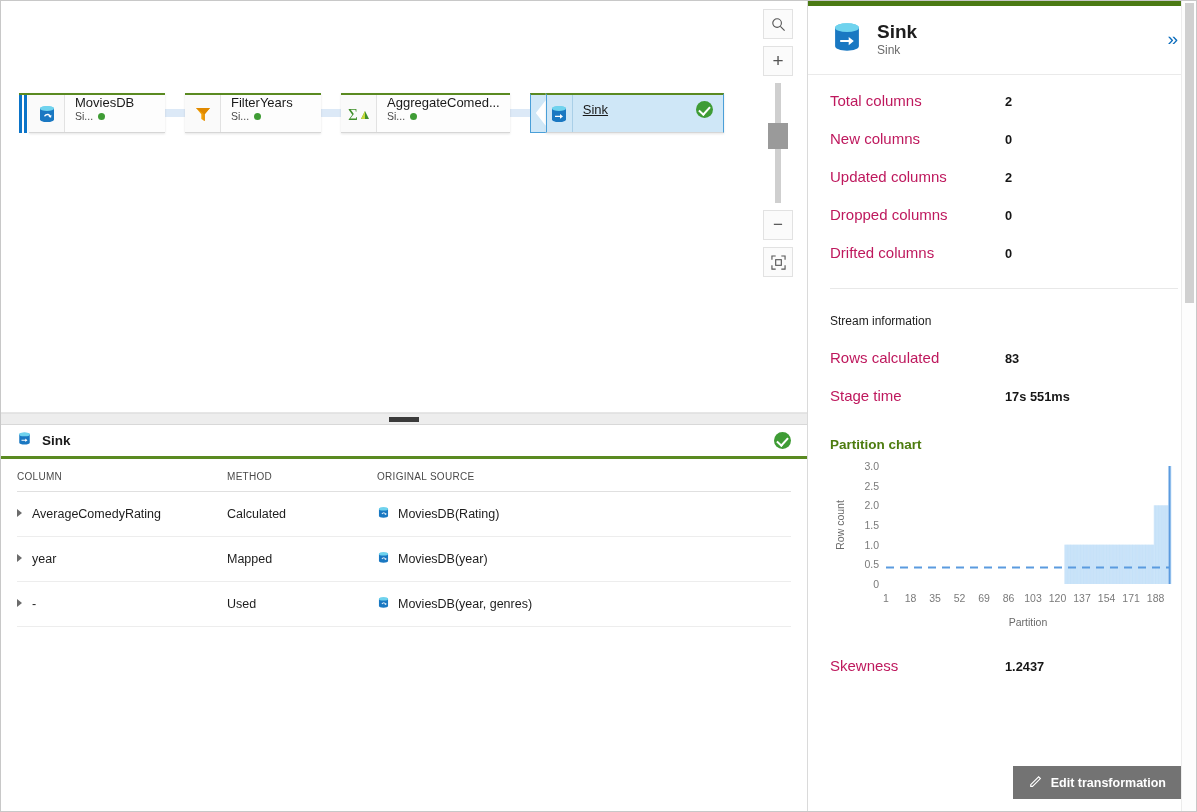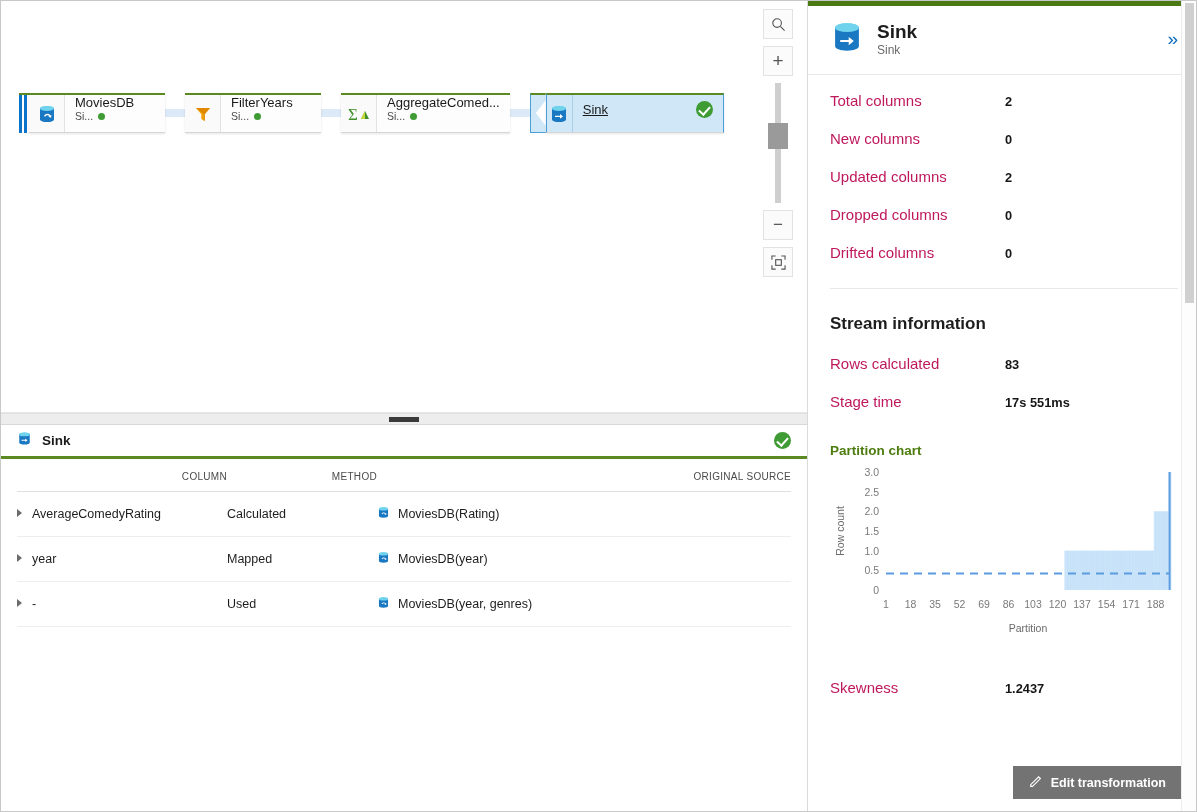--- a/index.html
+++ b/index.html
@@ -161,21 +161,21 @@
     display: flex; align-items: center;
     height: 34px; padding: 0 16px;
     border-bottom: 3px solid #5a8a21;
     gap: 10px;
   }
   #bottom-head .ttl { font-size: 13.5px; color: #1a1a1a; font-weight: bold; }
   #bottom-head .spacer { flex: 1; }
 
   table.cols { width: calc(100% - 32px); margin: 0 16px; border-collapse: collapse; }
   table.cols th {
-    text-align: right; font-size: 10px; color: #4a4a4a; font-weight: normal;
+    text-align: left; font-size: 10px; color: #4a4a4a; font-weight: normal;
     letter-spacing: .3px; padding: 12px 0 9px 0;
     border-bottom: 1px solid #e0e0e0;
   }
   table.cols td {
     font-size: 12.5px; color: #1d1d1d; padding: 13px 0;
     border-bottom: 1px solid #ededed;
   }
   .c-col { width: 210px; }
   .c-meth { width: 150px; }
   .tri {
@@ -208,21 +208,21 @@
 
   #right-scroll { flex: 1; overflow: hidden; padding: 0 18px 0 22px; position: relative; }
 
   .kv { display: flex; align-items: baseline; margin-top: 21px; }
   .kv .k { width: 175px; font-size: 15px; color: #be185d; }
   .kv .v { font-size: 12.8px; color: #161616; font-weight: bold; }
   .kv.first { margin-top: 17px; }
 
   hr.sep { border: none; border-top: 1px solid #e8e8e8; margin: 27px 0 0 0; }
 
-  h3.sect { font-size: 17px; color: #1d1d1d; font-weight: bold; margin-top: 25px; }
+  h3.sect { font-size: 12px; color: #1d1d1d; font-weight: normal; margin-top: 25px; }
 
   h4.sub { font-size: 13.5px; color: #4d7c0f; font-weight: bold; margin-top: 33px; }
 
   
   #chart-wrap { margin-top: 6px; }
 
   
   #right-footer {
     flex: none; padding: 10px 14px 12px 14px;
     display: flex; justify-content: flex-end;
@@ -600,21 +600,21 @@
             <text x="203.0456852791878" y="144" text-anchor="middle" font-size="10.5" fill="#7a7a7a" font-family="&quot;Liberation Sans&quot;, sans-serif">103</text>
             <text x="227.5532994923858" y="144" text-anchor="middle" font-size="10.5" fill="#7a7a7a" font-family="&quot;Liberation Sans&quot;, sans-serif">120</text>
             <text x="252.06091370558374" y="144" text-anchor="middle" font-size="10.5" fill="#7a7a7a" font-family="&quot;Liberation Sans&quot;, sans-serif">137</text>
             <text x="276.5685279187817" y="144" text-anchor="middle" font-size="10.5" fill="#7a7a7a" font-family="&quot;Liberation Sans&quot;, sans-serif">154</text>
             <text x="301.07614213197974" y="144" text-anchor="middle" font-size="10.5" fill="#7a7a7a" font-family="&quot;Liberation Sans&quot;, sans-serif">171</text>
             <text x="325.5837563451777" y="144" text-anchor="middle" font-size="10.5" fill="#7a7a7a" font-family="&quot;Liberation Sans&quot;, sans-serif">188</text>
             <text x="198" y="168" text-anchor="middle" font-size="10.5" fill="#6a6a6a" font-family="&quot;Liberation Sans&quot;, sans-serif">Partition</text>
           </svg>
       </div>
 
-      <div class="kv" style="margin-top:36px">
+      <div class="kv" style="margin-top:20px">
         <span class="k">Skewness</span>
         <span class="v">1.2437</span>
       </div>
 
     </div>
 
     <div id="right-footer">
       <button class="btn-primary">
         <span>
           <svg width="14" height="14" viewBox="0 0 16 16">

